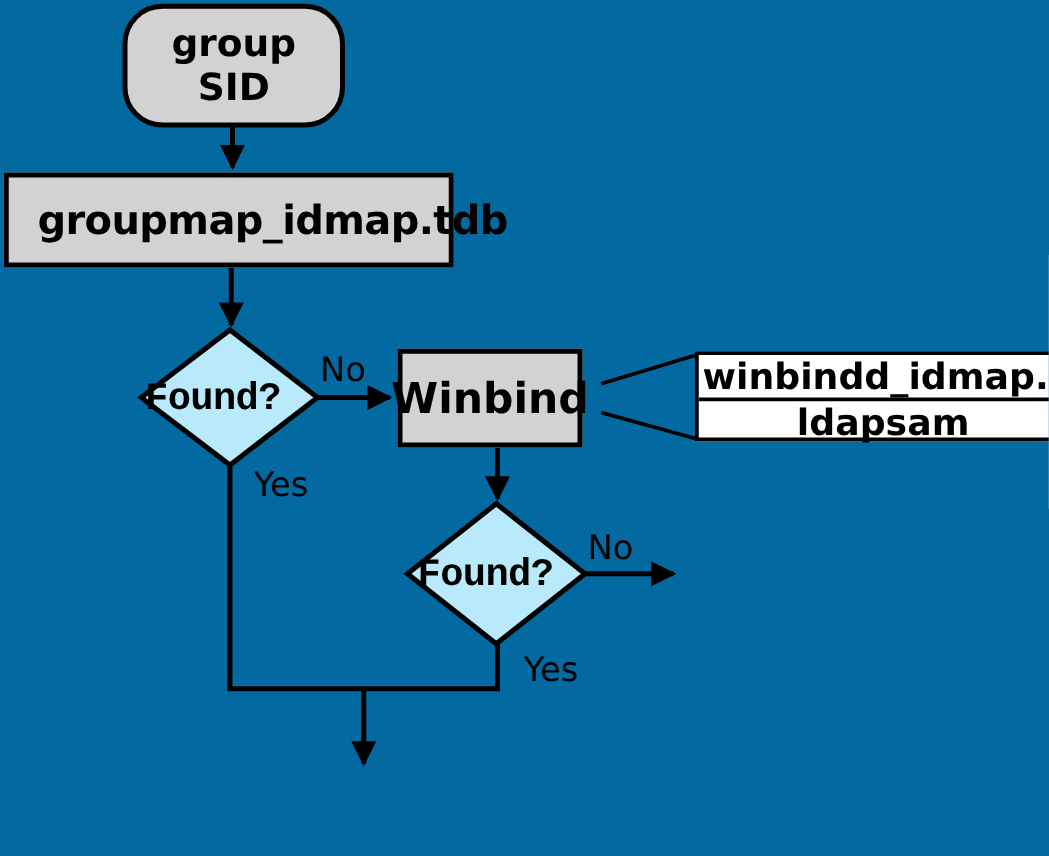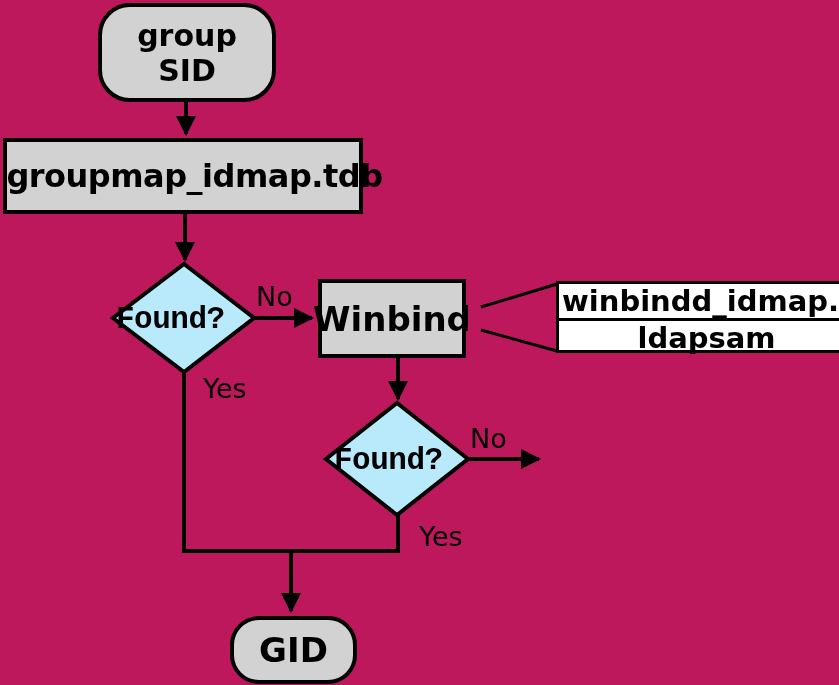--- a/index.html
+++ b/index.html
@@ -3,32 +3,32 @@
 <meta charset="utf-8">
 <style>
   :root{
     --process-fill:#d2d2d2;
     --decision-fill:#b8eafc;
     --callout-fill:#ffffff;
     --line-color:#000000;
   }
   html,body{margin:0;padding:0;}
   body{font-family:"DejaVu Sans",sans-serif;background:#fff;}
-  #canvas{position:relative;width:839px;height:685px;background:#be185d;overflow:hidden;}
+  #canvas{position:relative;width:839px;height:685px;background:#0369a1;overflow:hidden;}
   #wires{position:absolute;left:0;top:0;}
   .node{
     position:absolute;box-sizing:border-box;
     background:var(--process-fill);
     border:4px solid var(--line-color);
     display:flex;align-items:center;justify-content:center;
     font-weight:bold;color:#000;
   }
   .stadium-start{left:98px;top:3px;width:178px;height:99px;border-radius:32px;
     font-size:30px;line-height:35px;flex-direction:column;}
-  .rect-groupmap{left:3px;top:138px;width:360px;height:76px;justify-content:center;
+  .rect-groupmap{left:3px;top:138px;width:360px;height:76px;justify-content:flex-start;
     padding-left:23px;font-size:32px;letter-spacing:-0.5px;overflow:visible;}
   .rect-groupmap span{white-space:nowrap;}
   .rect-winbind{left:318px;top:279px;width:148px;height:79px;font-size:34px;overflow:visible;}
   .stadium-fail{left:545px;top:429px;width:120px;height:66px;border-radius:27px;font-size:31px;}
   .stadium-gid{left:230px;top:616px;width:127px;height:68px;border-radius:29px;font-size:34px;}
   .callout{
     position:absolute;box-sizing:border-box;left:556px;top:281px;width:301px;height:72px;
     background:var(--callout-fill);border:3px solid var(--line-color);
     display:flex;flex-direction:column;font-weight:bold;color:#000;
   }
@@ -96,22 +96,19 @@
       <span>winbindd_idmap.</span>
     </div>
     <div class="callout-row2">
       <span>ldapsam</span>
     </div>
   </div>
 
   <div class="diamond-label dlabel-2">Found?</div>
 
 
-  <div class="node stadium-gid">
-    <span>GID</span>
-  </div>
 
   <div class="edge-label no1">No</div>
   <div class="edge-label yes1">Yes</div>
   <div class="edge-label no2">No</div>
   <div class="edge-label yes2">Yes</div>
 
 </div>
 
 </body></html>

